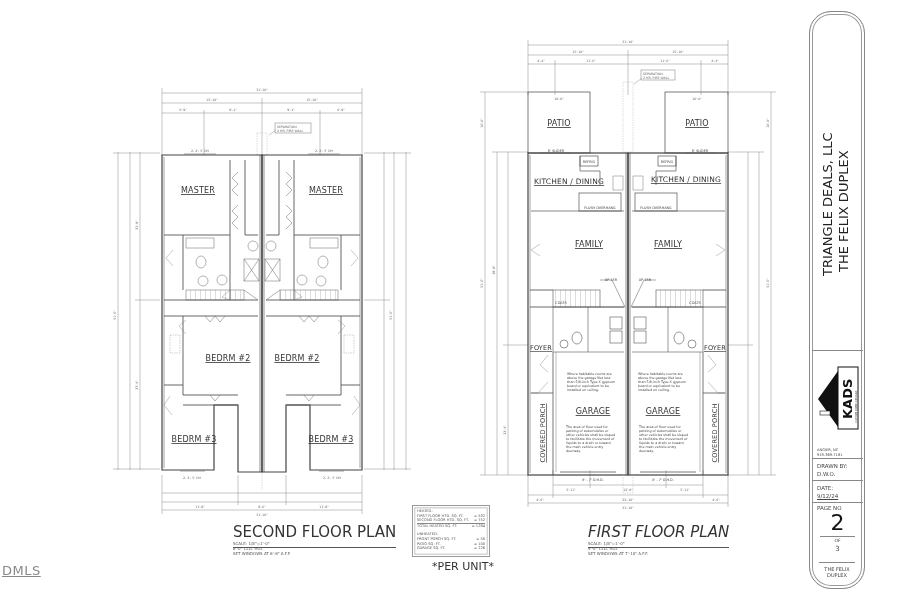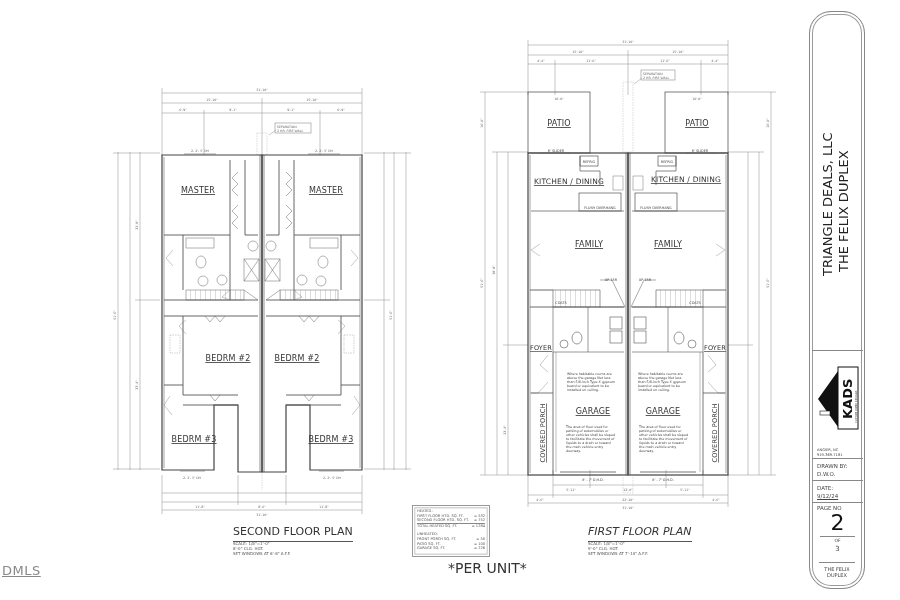--- a/index.html
+++ b/index.html
@@ -2,25 +2,25 @@
 <html><head>
 <meta charset="utf-8">
 <style>
   html,body{margin:0;padding:0;background:#ffffff;}
   body{width:900px;height:600px;position:relative;overflow:hidden;font-family:"DejaVu Sans",sans-serif;color:#222;}
   svg text{font-family:"DejaVu Sans",sans-serif;}
   .plan{position:absolute;left:0;top:0;width:900px;height:600px;}
   .room{font-size:8px;fill:#333;text-decoration:underline;letter-spacing:0.2px;}
   .dim{font-size:3.2px;fill:#666;}
   .small{font-size:3.4px;fill:#444;}
-  .title{position:absolute;font-size:11px;color:#333;border-bottom:1.5px solid #555;line-height:12px;padding-bottom:3px;white-space:nowrap;}
+  .title{position:absolute;font-size:15px;color:#333;border-bottom:1.5px solid #555;line-height:12px;padding-bottom:9px;white-space:nowrap;}
   .subnote{position:absolute;font-size:4px;color:#555;line-height:5px;white-space:nowrap;}
   .areas{position:absolute;left:412px;top:505px;width:78px;height:52px;border:1.2px solid #999;box-shadow:inset 0 0 0 1.5px #fff, inset 0 0 0 2.2px #aaa;font-size:3.6px;color:#555;padding:3px 4px;box-sizing:border-box;line-height:4.6px;}
   .areas .row{display:flex;justify-content:space-between;}
-  .perunit{position:absolute;left:448px;top:560px;font-size:14px;color:#333;white-space:nowrap;}
+  .perunit{position:absolute;left:432px;top:560px;font-size:11px;color:#333;white-space:nowrap;}
   .titleblock{position:absolute;left:809px;top:11px;width:56px;height:578px;border:1.2px solid #888;border-radius:22px;box-shadow:inset 0 0 0 2px #fff, inset 0 0 0 3px #999;box-sizing:border-box;}
   .tb-title{position:absolute;left:808px;top:100px;width:58px;height:230px;}
   .tb-title div{position:absolute;white-space:nowrap;font-size:13px;color:#222;transform-origin:left top;transform:rotate(-90deg);}
   .tb-cell{position:absolute;left:812px;width:51px;border-top:1px solid #888;font-size:5.5px;color:#444;box-sizing:border-box;padding-left:5px;}
   .dmls{position:absolute;left:2px;top:563px;font-size:13px;color:#888;letter-spacing:0.5px;text-decoration:underline;}
 </style>
 </head>
 <body>
 
 <svg class="plan" viewBox="0 0 900 600" xmlns="http://www.w3.org/2000/svg">

